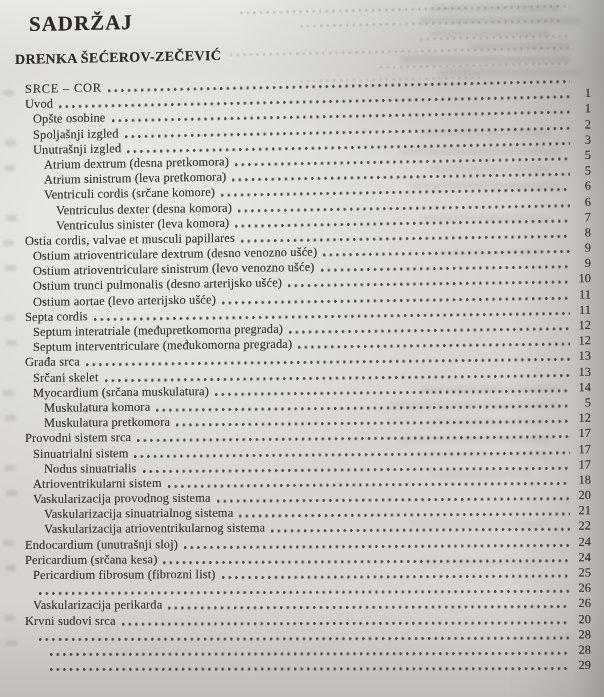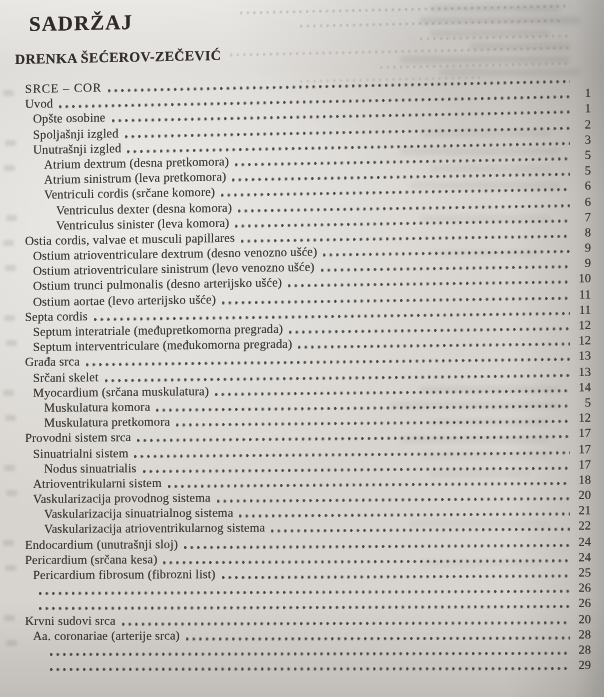--- a/index.html
+++ b/index.html
@@ -289,30 +289,30 @@
         <div class="toc-row lvl1" style="transform: skewY(-0.266deg);">
     <span class="lbl">Pericardium fibrosum (fibrozni list)</span>
     <span class="lead"></span>
     <span class="num">25</span>
   </div>
         <div class="toc-row lvl1" style="transform: skewY(-0.238deg);">
     <span class="lead"></span>
     <span class="num">26</span>
   </div>
         <div class="toc-row lvl1" style="transform: skewY(-0.211deg);">
+    <span class="lbl">Vaskularizacija perikarda</span>
     <span class="lead"></span>
     <span class="num">26</span>
   </div>
         <div class="toc-row lvl0" style="transform: skewY(-0.183deg);">
     <span class="lbl">Krvni sudovi srca</span>
     <span class="lead"></span>
     <span class="num">20</span>
   </div>
         <div class="toc-row lvl1" style="transform: skewY(-0.155deg);">
-    <span class="lbl">Aa. coronariae (arterije srca)</span>
     <span class="lead"></span>
     <span class="num">28</span>
   </div>
         <div class="toc-row lvl2" style="transform: skewY(-0.128deg);">
     <span class="lead"></span>
     <span class="num">28</span>
   </div>
         <div class="toc-row lvl2" style="transform: skewY(-0.1deg);">
     <span class="lead"></span>
     <span class="num">29</span>

